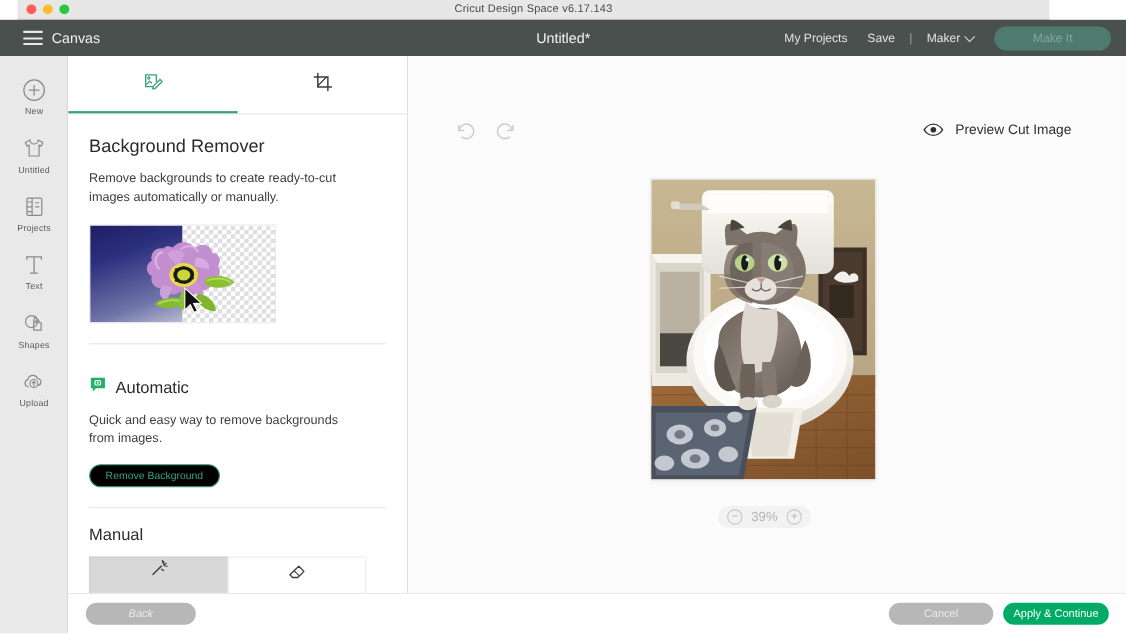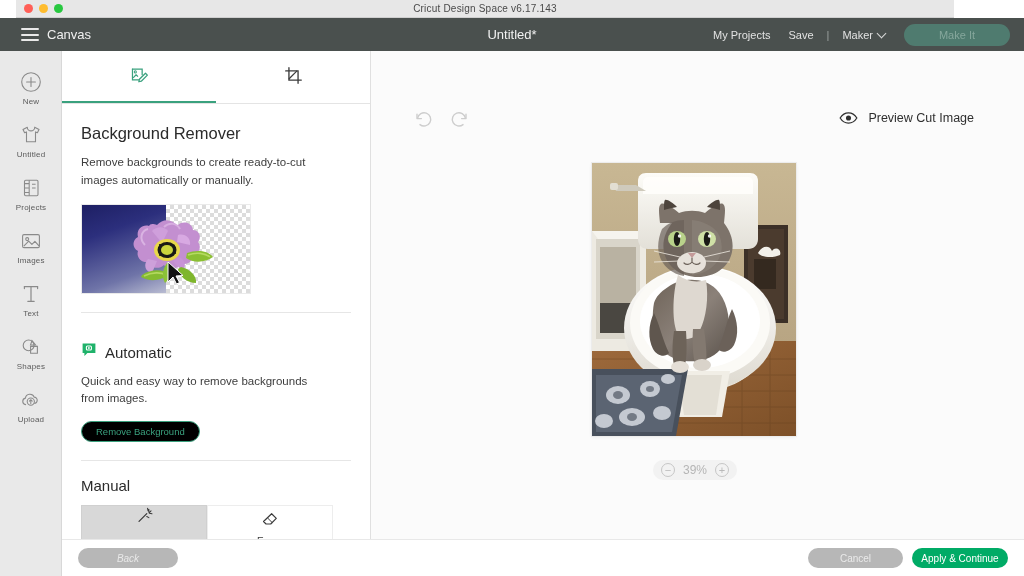--- a/index.html
+++ b/index.html
@@ -247,30 +247,20 @@
     <div class="rail-item">
       <span class="ico">
         <svg width="22" height="22" viewBox="0 0 22 22">
             <rect x="4.5" y="3.2" width="13.5" height="15.6" rx="1.2" fill="none" stroke="#8a8a8a" stroke-width="1.1"></rect>
             <path d="M9.2 3.2v15.6M4.5 6.6h4.7M4.5 11h4.7M4.5 15.4h4.7M12 7.3h3.6M12 11h3.6" stroke="#8a8a8a" stroke-width="1.05"></path>
           </svg>
       </span>
       <span class="lbl">Projects</span>
     </div>
 
-    <div class="rail-item">
-      <span class="ico">
-        <svg width="24" height="22" viewBox="0 0 24 22">
-            <rect x="3.6" y="4.6" width="16.8" height="13" rx="1.4" fill="none" stroke="#8a8a8a" stroke-width="1.1"></rect>
-            <circle cx="8.2" cy="9.1" r="1.5" fill="none" stroke="#8a8a8a" stroke-width="1.05"></circle>
-            <path d="m4.8 16.2 4.9-5 3.2 3.1 3-3 4.3 4.9" fill="none" stroke="#8a8a8a" stroke-width="1.1" stroke-linejoin="round"></path>
-          </svg>
-      </span>
-      <span class="lbl">Images</span>
-    </div>
 
     <div class="rail-item">
       <span class="ico">
         <svg width="22" height="22" viewBox="0 0 22 22">
             <path d="M4.4 5.6V3.6h13.2v2M11 3.8v14.4M7.8 18.3h6.4" fill="none" stroke="#8a8a8a" stroke-width="1.2" stroke-linecap="round"></path>
           </svg>
       </span>
       <span class="lbl">Text</span>
     </div>
 

